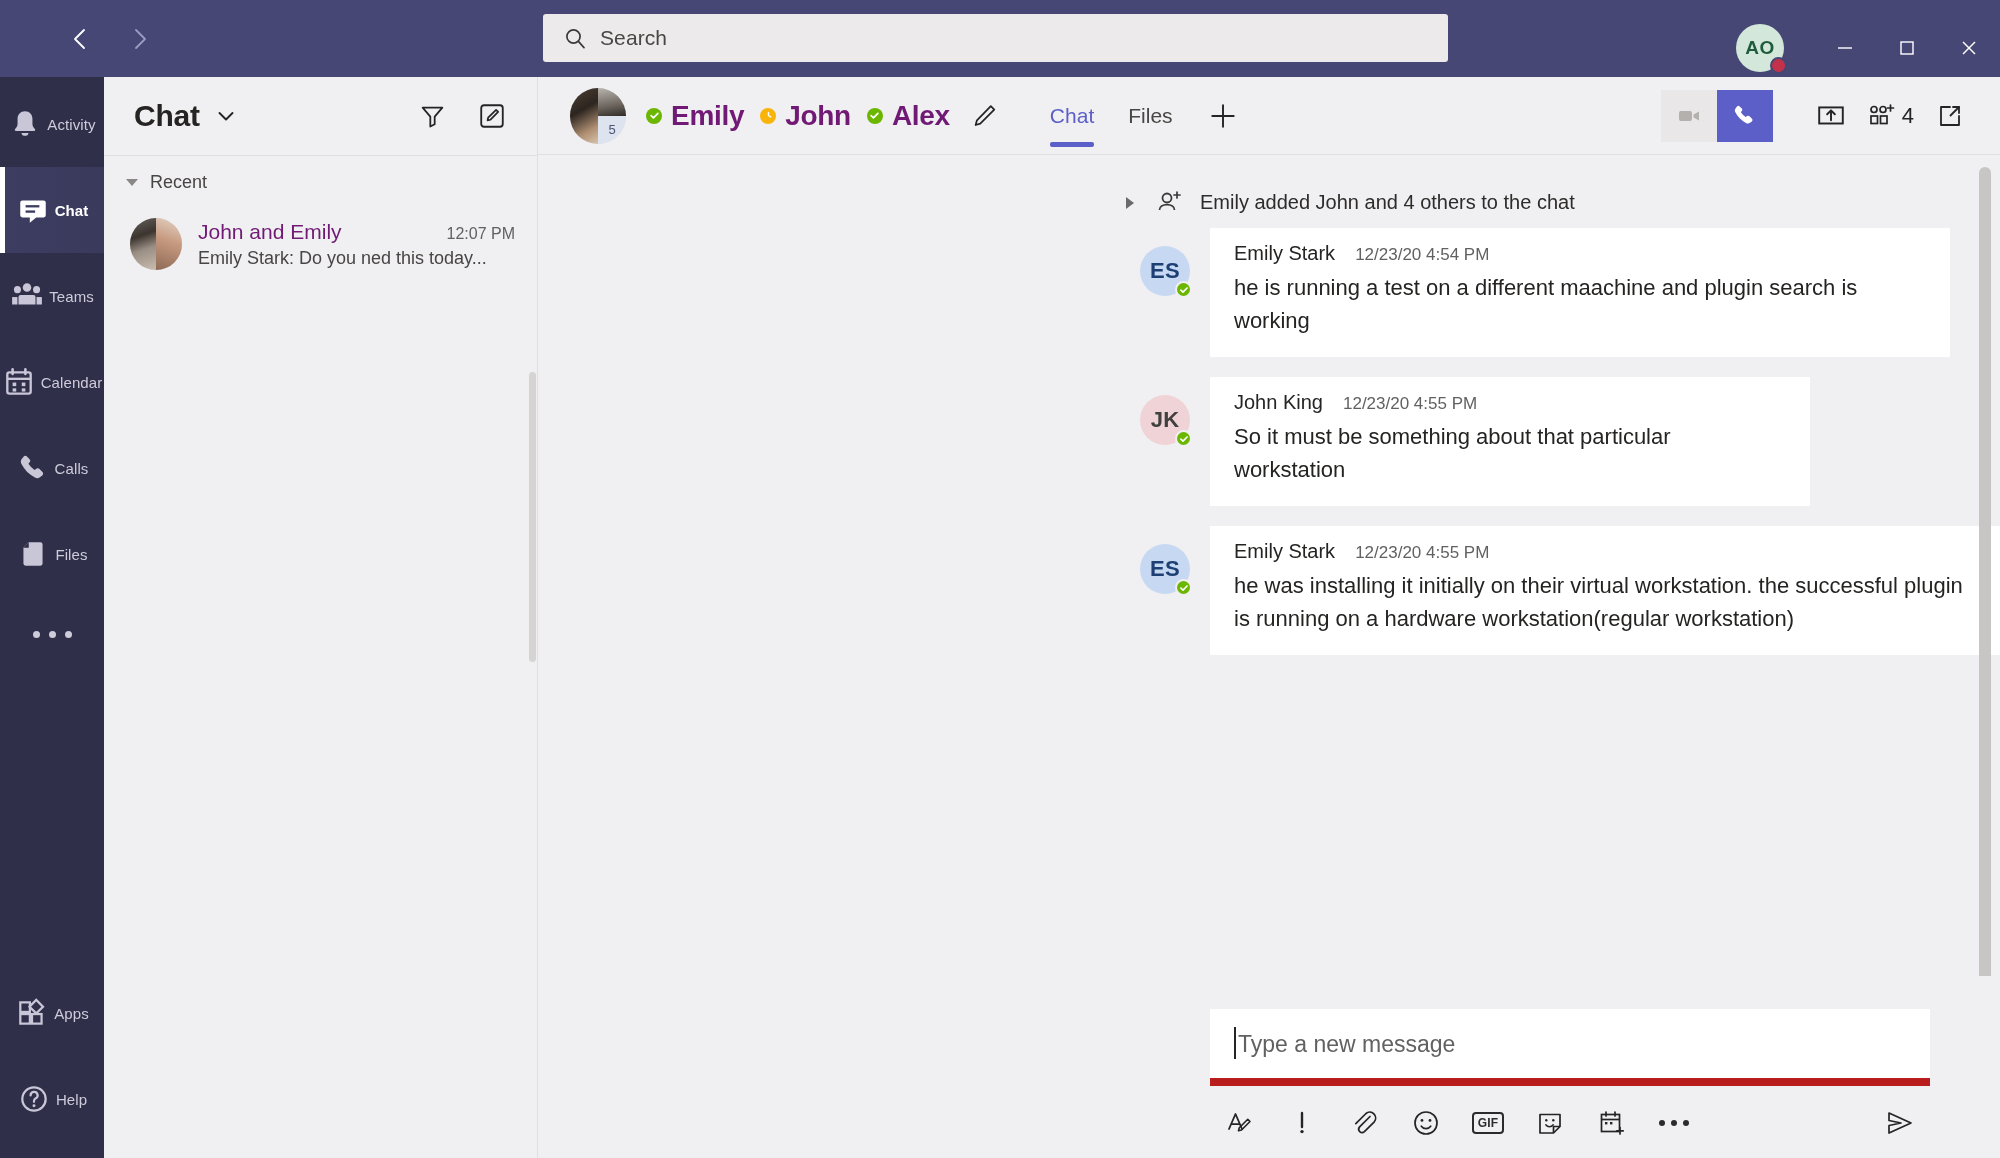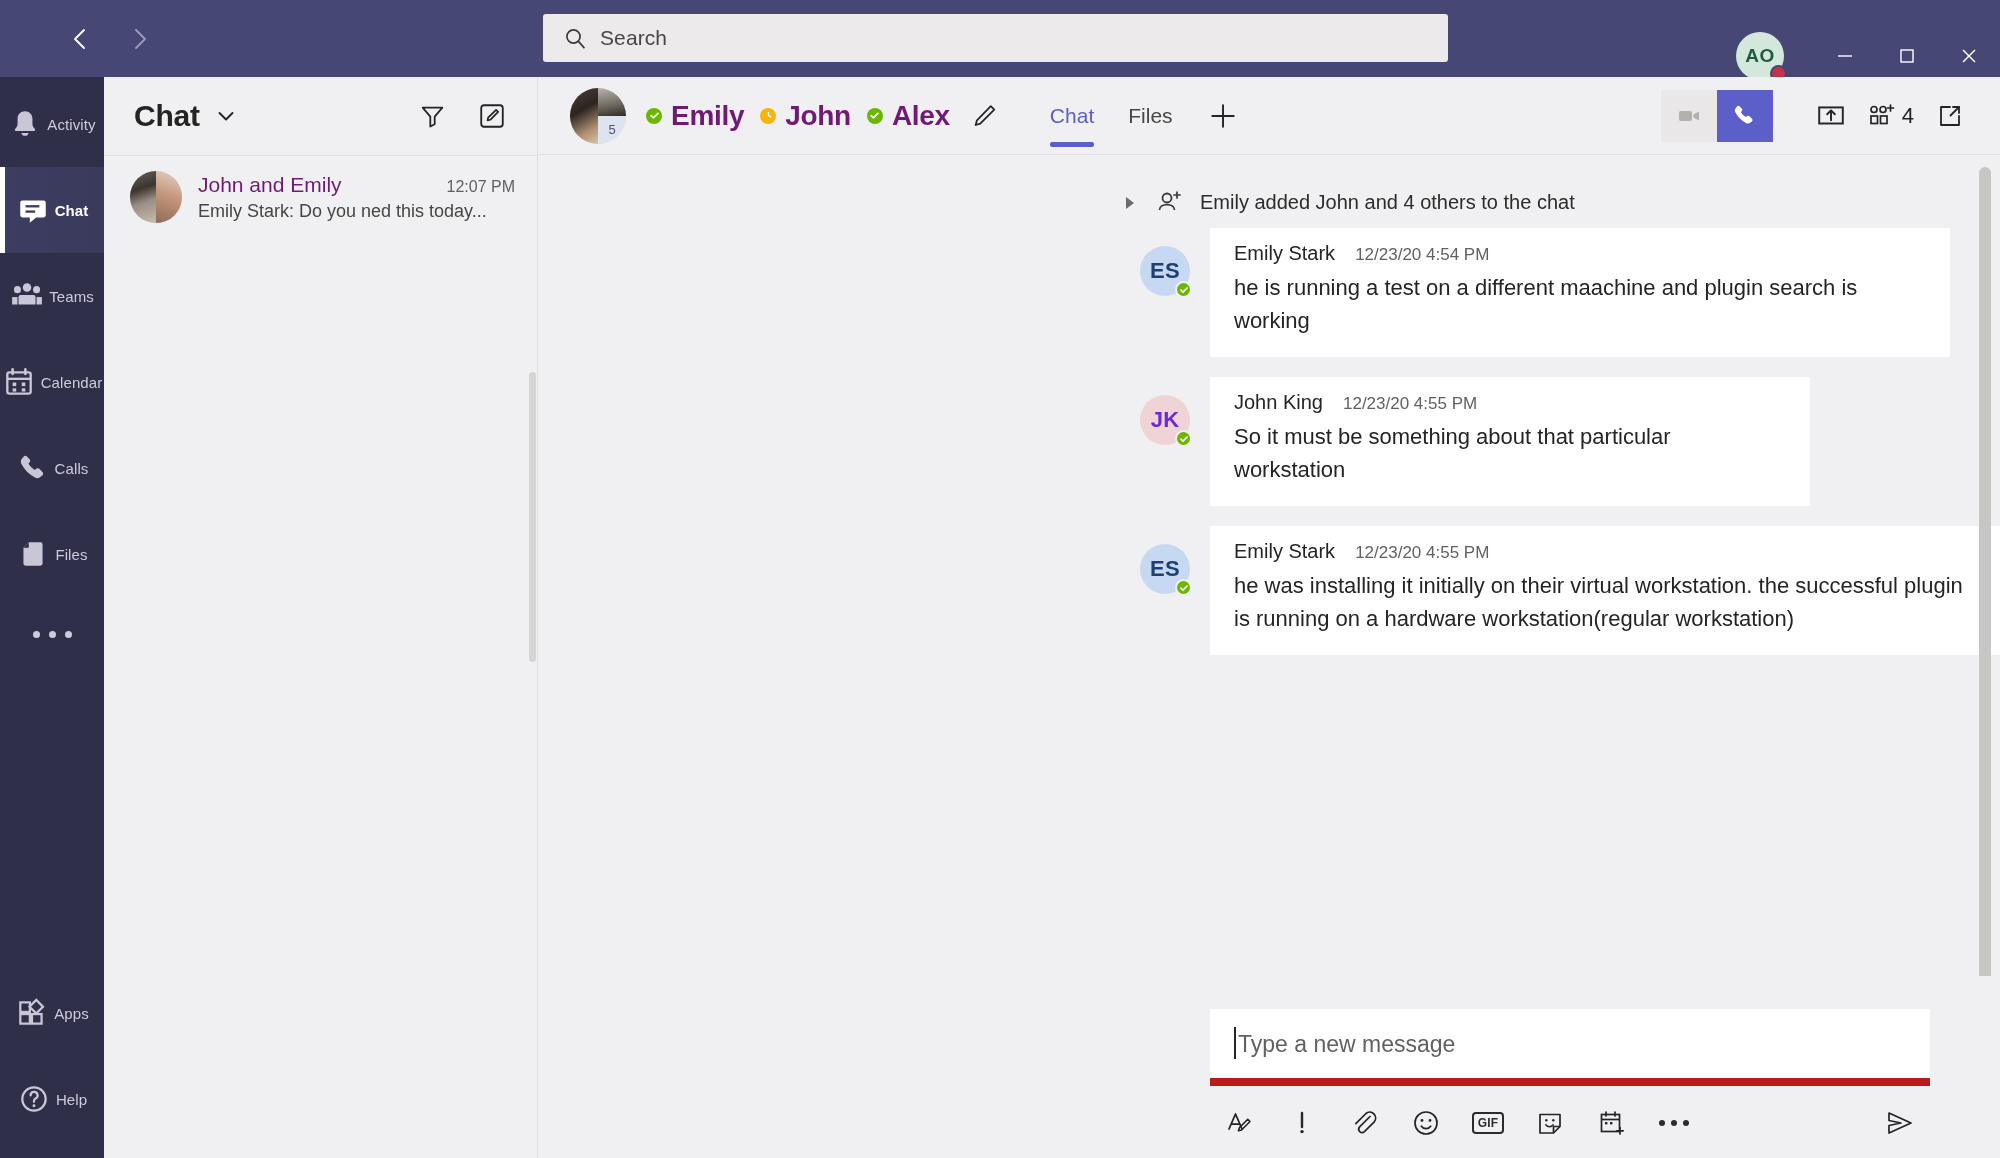--- a/index.html
+++ b/index.html
@@ -54,21 +54,21 @@
     cursor: text;
   }
   .search-box .mag { margin-right: 13px; display: flex; }
   .search-placeholder {
     color: #494745;
     font-size: 21px;
     letter-spacing: .1px;
   }
 
   .tb-right {
-    position: absolute; right: 0; top: 8px;
+    position: absolute; right: 0; top: 0;
     height: 95px;
     display: flex; align-items: center;
   }
   .avatar-me {
     position: relative;
     width: 48px; height: 48px;
     margin-right: 30px;
     cursor: pointer;
   }
   .avatar-me .circle {
@@ -348,21 +348,21 @@
     position: relative;
   }
   .msg-avatar {
     position: absolute; left: 602px; top: 18px;
     width: 50px; height: 50px; border-radius: 50%;
     display: flex; align-items: center; justify-content: center;
     font-size: 22px; font-weight: 700;
     letter-spacing: .3px;
   }
   .msg-avatar.es { background: #c7d9f2; color: #1e3f73; }
-  .msg-avatar.jk { background: #f0d3d6; color: #6d28d9; }
+  .msg-avatar.jk { background: #f0d3d6; color: #404040; }
   .msg-avatar .badge {
     position: absolute; right: -2px; bottom: -2px;
     width: 17px; height: 17px; border-radius: 50%;
     background: #6bb700;
     border: 2px solid #f0eff1;
     display: flex; align-items: center; justify-content: center;
   }
   .bubble {
     background: #ffffff;
     padding: 14px 24px 20px 24px;
@@ -588,20 +588,24 @@
           <div class="lp-icon-btn">
             <svg width="28" height="28" viewBox="0 0 26 26">
               <rect x="3" y="3" width="20" height="20" rx="2.5" fill="none" stroke="#242424" stroke-width="1.7"></rect>
               <path d="M16.8 7.3 18.7 9.2 11.4 16.5 8.9 17l.5-2.5z" fill="none" stroke="#242424" stroke-width="1.6" stroke-linejoin="round"></path>
             </svg>
           </div>
         </div>
       </div>
       <div class="lp-divider"></div>
 
+      <div class="lp-section">
+        <span class="tri"></span>
+        <span class="sec-label">Recent</span>
+      </div>
 
       <div class="chat-item">
         <div class="ci-avatar">
           <div class="half l"></div>
           <div class="half r"></div>
         </div>
         <div class="ci-text">
           <div class="ci-row1">
             <span class="ci-name">John and Emily</span>
             <span class="ci-time">12:07 PM</span>

